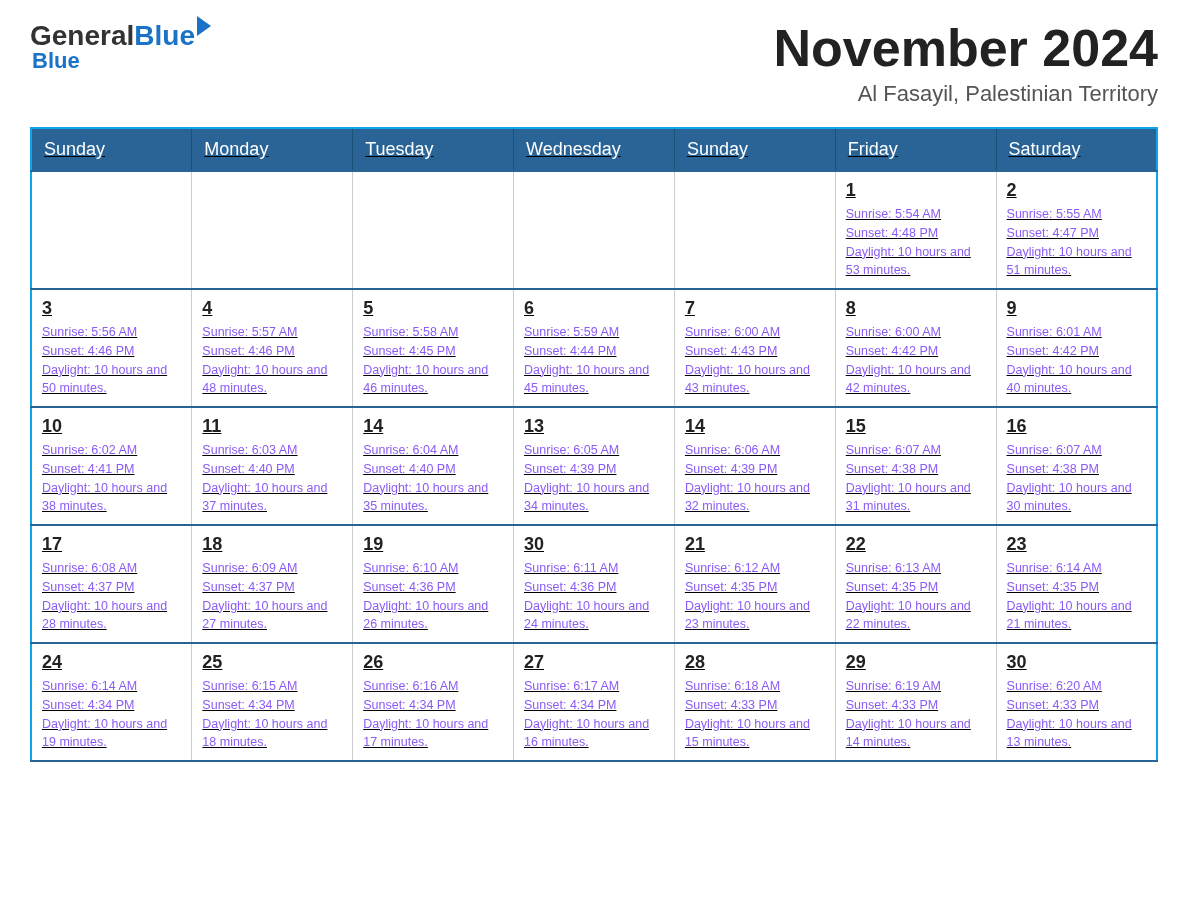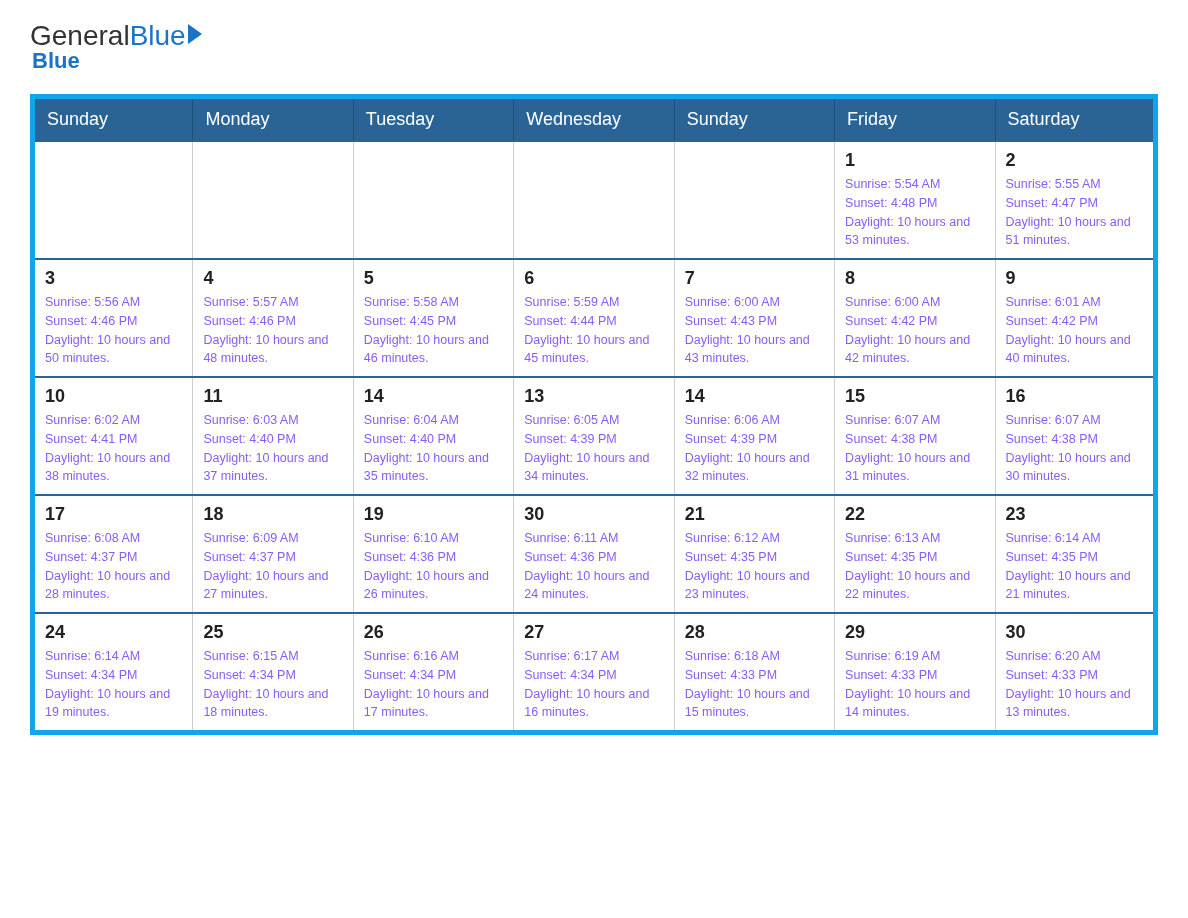--- a/index.html
+++ b/index.html
@@ -16,23 +16,23 @@
       align-items: flex-start;
       margin-bottom: 20px;
     }
     .logo {
       display: flex;
       flex-direction: column;
       align-items: flex-start;
     }
     .logo-text {
       display: flex;
-      align-items: center;
+      align-items: flex-start;
       font-size: 28px;
-      font-weight: normal;
+      font-weight: bold;
       color: #333;
     }
     .logo-blue {
       color: #1a73c7;
     }
     .logo-triangle {
       width: 0;
       height: 0;
       border-left: 14px solid #1a73c7;
       border-top: 10px solid transparent;
@@ -57,21 +57,22 @@
       line-height: 1.1;
     }
     .location-title {
       font-size: 22px;
       color: #555;
       margin-top: 4px;
     }
     .calendar-table {
       width: 100%;
       border-collapse: collapse;
-      border: 5px solid #0ea5e9;
+      border: 2px solid #0ea5e9;
+      text-decoration: underline;
     }
     .calendar-table th {
       background-color: #2a6496;
       color: #fff;
       font-size: 18px;
       font-weight: normal;
       padding: 10px 12px;
       text-align: left;
       border: 1px solid #1a5276;
     }
@@ -107,20 +108,24 @@
 
 <div class="header-area">
   <div class="logo">
     <div class="logo-text">
       <span>General</span>
       <span class="logo-blue">Blue</span>
       <div class="logo-triangle"></div>
     </div>
     <div class="logo-sub">Blue</div>
   </div>
+  <div class="title-area">
+    <div class="month-title">November 2024</div>
+    <div class="location-title">Al Fasayil, Palestinian Territory</div>
+  </div>
 </div>
 
 <table class="calendar-table">
   <thead>
     <tr>
     <th>Sunday</th>
         <th>Monday</th>
         <th>Tuesday</th>
         <th>Wednesday</th>
         <th>Sunday</th>

